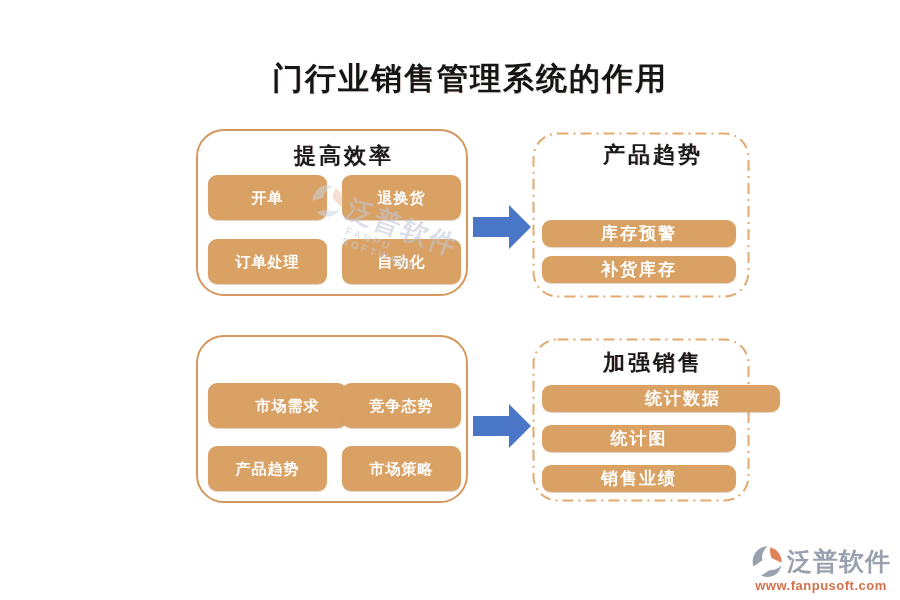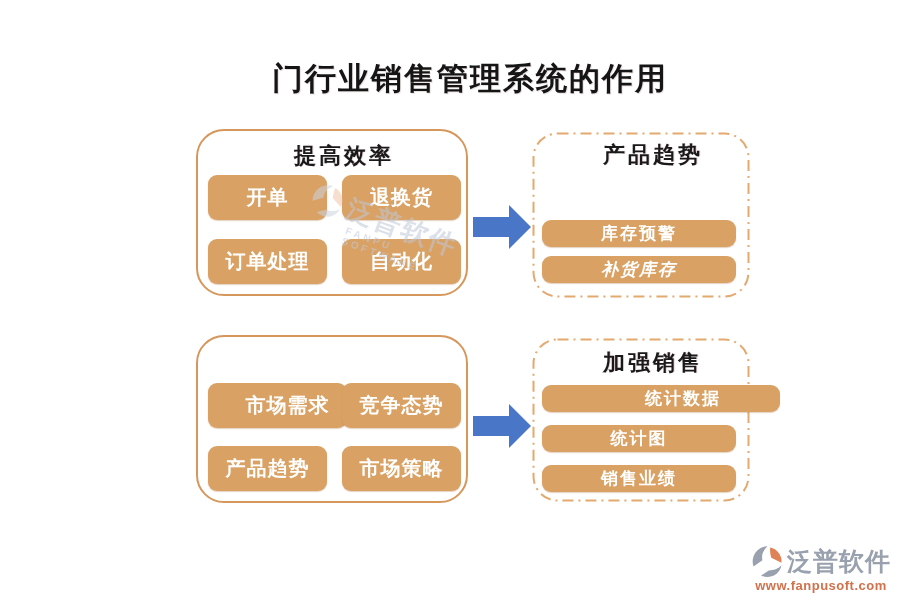--- a/index.html
+++ b/index.html
@@ -20,21 +20,21 @@
   .group-title{
     position:absolute;left:12px;top:10px;width:100%;text-align:center;
     font-family:Liberation Mono, monospace;
     font-size:22px;font-weight:bold;color:#1a1a1a;letter-spacing:3px;
     text-shadow:1px 0 0 rgba(150,40,40,.18);
   }
   .pill{
     position:absolute;background:#D9A164;border-radius:9px;color:#ffffff;
     font-weight:bold;text-align:center;box-shadow:0 1px 1px rgba(180,130,80,.35);
   }
-  .pill.big{width:119px;height:45px;line-height:45px;font-size:20px;letter-spacing:1px;}
+  .pill.big{width:119px;height:45px;line-height:45px;font-size:15px;letter-spacing:1px;}
   .pill.slim{width:194px;height:27px;line-height:27px;font-size:17px;letter-spacing:2px;left:10px;}
   .arrow{position:absolute;width:60px;height:48px;}
   .watermark{
     position:absolute;left:318px;top:178px;width:170px;
     transform:rotate(20deg);transform-origin:left top;
     opacity:.55;pointer-events:none;
   }
   .wm-row{display:flex;align-items:center;gap:4px;}
   .wm-cn{font-size:27px;font-weight:bold;color:#BFC8D8;letter-spacing:2px;
     font-family:"Liberation Sans",sans-serif;}
@@ -60,21 +60,21 @@
     <div class="pill big" style="left:10px;top:108px;">订单处理</div>
     <div class="pill big" style="left:144px;top:108px;">自动化</div>
   </section>
 
   <section class="group dashed" style="left:532px;top:132px;width:218px;height:166px;">
     <svg class="dash-rect" width="218" height="166" viewBox="0 0 218 166">
       <rect x="1.5" y="1.5" width="215" height="163" rx="24" fill="none" stroke="#E3A96F" stroke-width="2" stroke-dasharray="11 5 2 5"></rect>
     </svg>
     <div class="group-title" style="top:8px;">产品趋势</div>
     <div class="pill slim" style="top:88px;">库存预警</div>
-    <div class="pill slim" style="top:124px;font-style:italic;">补货库存</div>
+    <div class="pill slim" style="top:124px;">补货库存</div>
   </section>
 
   <section class="group solid" style="left:196px;top:335px;width:272px;height:168px;">
     <div class="pill big" style="left:10px;top:46px;padding-left:20px;">市场需求</div>
     <div class="pill big" style="left:144px;top:46px;">竞争态势</div>
     <div class="pill big" style="left:10px;top:109px;">产品趋势</div>
     <div class="pill big" style="left:144px;top:109px;">市场策略</div>
   </section>
 
   <section class="group dashed" style="left:532px;top:338px;width:218px;height:164px;">

